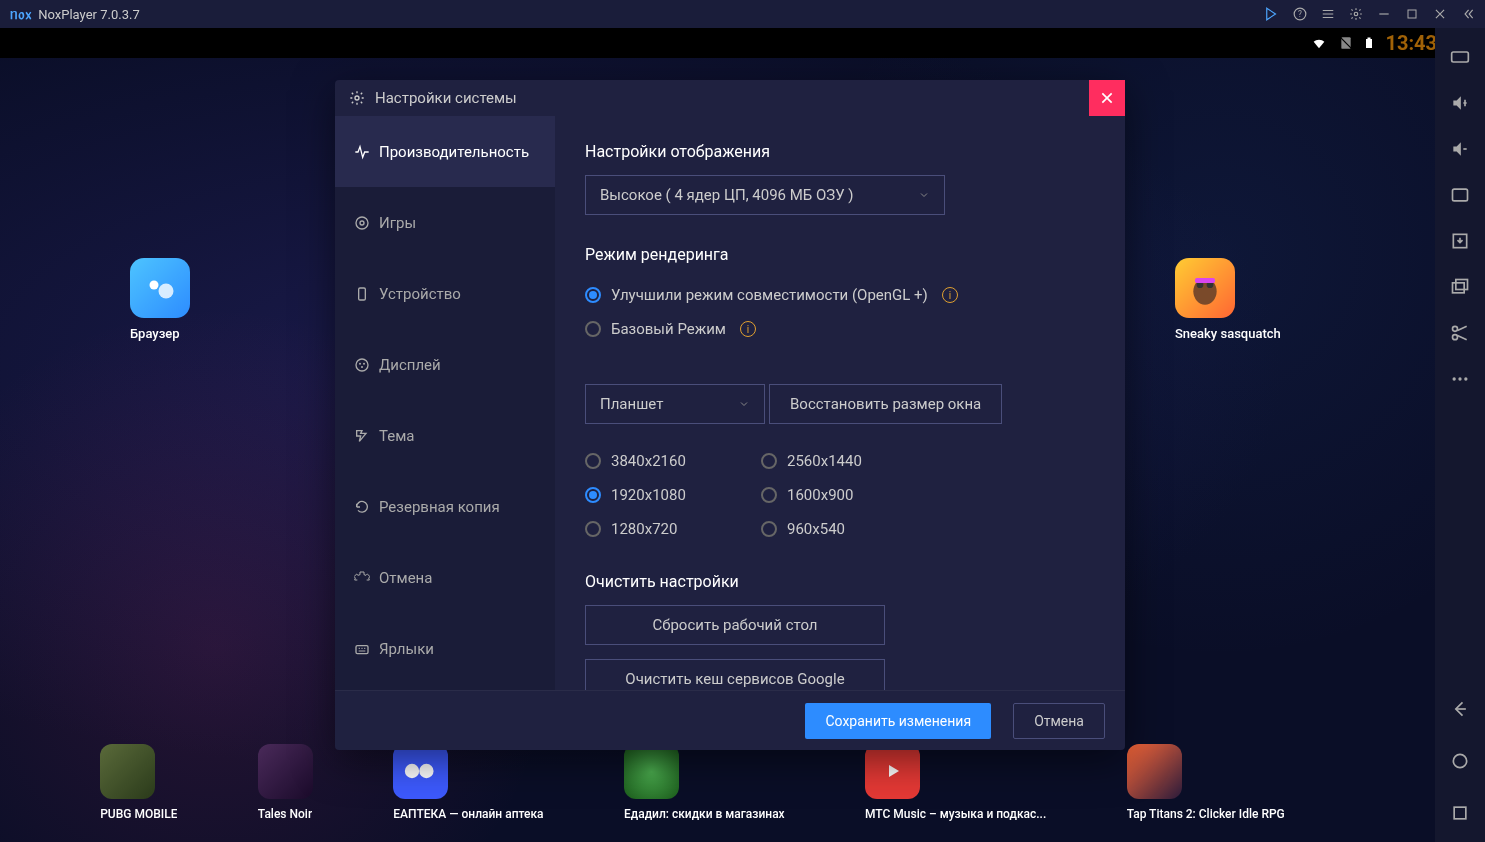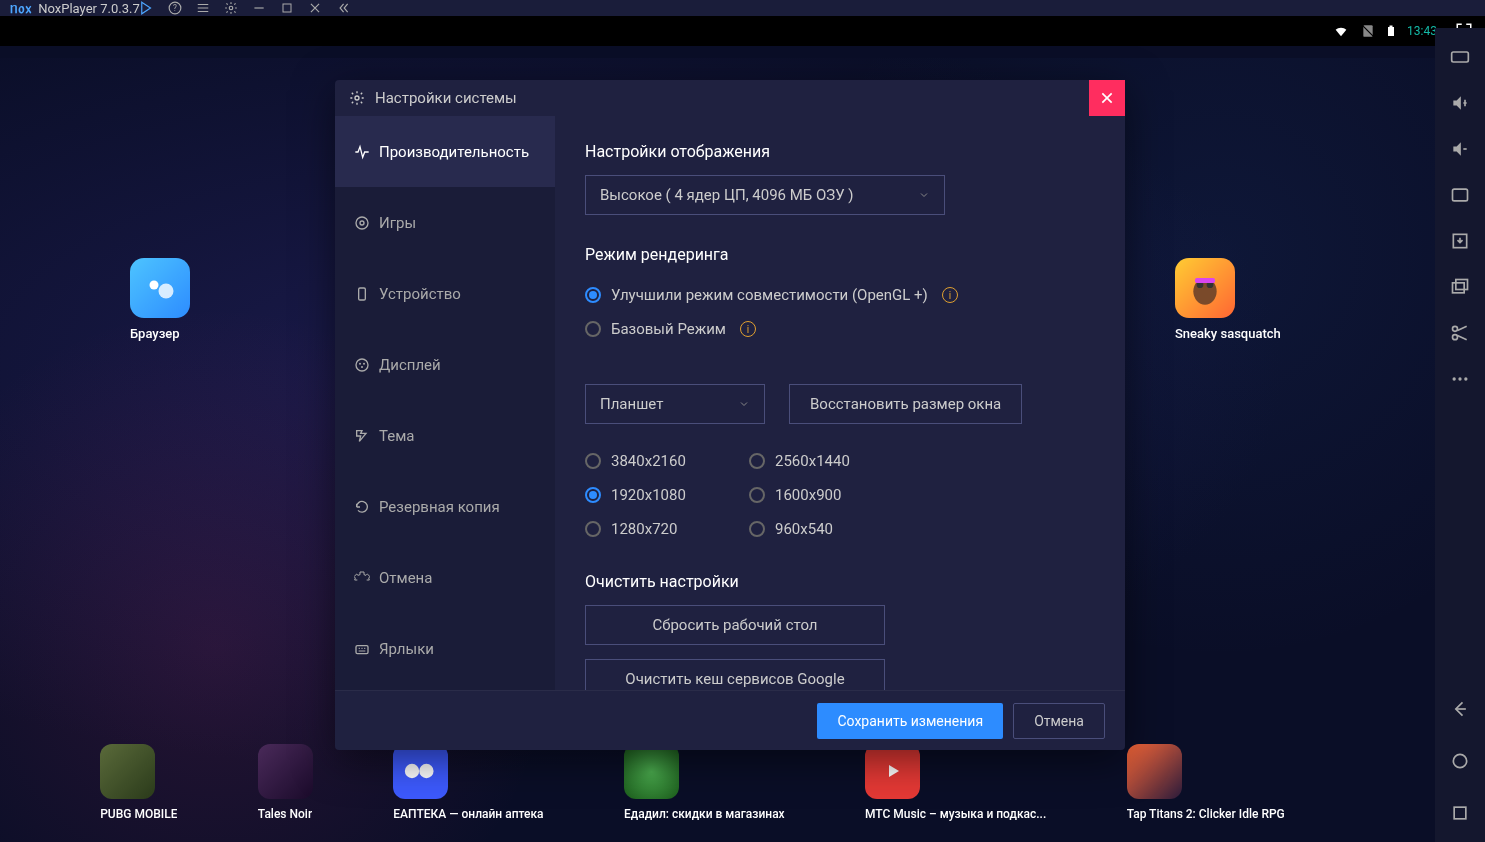--- a/index.html
+++ b/index.html
@@ -1,24 +1,24 @@
 <!DOCTYPE html>
 <html><head>
 <meta charset="utf-8">
 <style>
 *{margin:0;padding:0;box-sizing:border-box;font-family:-apple-system,BlinkMacSystemFont,"Segoe UI",Roboto,sans-serif}
 body{background:#0a0e27;width:1485px;height:842px;overflow:hidden;position:relative;color:#fff}
-.titlebar{height:16px;background:#1a1d3a;display:flex;align-items:center;padding:0 10px;}
+.titlebar{height:28px;background:#1a1d3a;display:flex;align-items:center;padding:0 10px;justify-content:space-between}
 .tb-left{display:flex;align-items:center;gap:6px}
 .nox-logo{color:#4da6ff;font-weight:bold;font-size:14px;letter-spacing:1px}
 .tb-title{color:#ccc;font-size:13px}
 .tb-right{display:flex;align-items:center;gap:14px}
 .tb-icon{width:14px;height:14px;cursor:pointer;display:flex;align-items:center;justify-content:center;color:#aaa}
 .statusbar{height:30px;background:#000;display:flex;align-items:center;justify-content:flex-end;padding:0 12px;gap:10px}
-.sb-time{color:#14b8a6;font-size:12px;font-weight:400}
+.sb-time{color:#a16207;font-size:20px;font-weight:700}
 .sb-icon{color:#fff}
 .desktop{position:absolute;top:58px;left:0;right:50px;bottom:0;background:radial-gradient(ellipse at 30% 40%,#1a1a4a 0%,#0a0e27 60%)}
 .desktop::before{content:"";position:absolute;inset:0;background:radial-gradient(circle at 15% 75%,rgba(200,50,120,0.15) 0%,transparent 25%),radial-gradient(circle at 85% 25%,rgba(50,100,200,0.1) 0%,transparent 30%)}
 .app-icon{position:absolute;display:flex;flex-direction:column;align-items:flex-start;width:110px;cursor:pointer}
 .app-icon .ico{width:60px;height:60px;border-radius:14px;margin-bottom:8px;display:flex;align-items:center;justify-content:center}
 .app-icon .lbl{color:#fff;font-size:13px;text-align:center;font-weight:500;max-width:200px}
 .dock{position:absolute;bottom:0;left:0;right:50px;height:120px;display:flex;align-items:center;justify-content:space-around;padding:0 60px}
 .dock .app-icon{position:static;width:auto;max-width:220px}
 .dock .app-icon .ico{width:55px;height:55px;border-radius:12px}
 .dock .app-icon .lbl{font-size:12px;white-space:nowrap;overflow:hidden;text-overflow:ellipsis;max-width:200px}
@@ -36,24 +36,24 @@
 .ms-item .ms-icon{width:18px;height:18px;display:flex;align-items:center;justify-content:center}
 .modal-content{flex:1;padding:26px 30px;overflow-y:auto;color:#ccc}
 .section-label{color:#fff;font-size:16px;margin-bottom:14px}
 .dropdown{height:40px;border:1px solid #4a4e7a;background:transparent;color:#ccc;display:flex;align-items:center;justify-content:space-between;padding:0 14px;cursor:pointer;font-size:15px}
 .dropdown .chev{color:#888}
 .radio-row{display:flex;align-items:center;gap:10px;height:34px;cursor:pointer;color:#ccc;font-size:15px}
 .radio{width:16px;height:16px;border:2px solid #666;border-radius:50%;display:flex;align-items:center;justify-content:center}
 .radio.checked{border-color:#2d8cff}
 .radio.checked::after{content:"";width:8px;height:8px;background:#2d8cff;border-radius:50%}
 .info-icon{width:16px;height:16px;border:1px solid #e0a030;border-radius:50%;color:#e0a030;display:flex;align-items:center;justify-content:center;font-size:10px;margin-left:4px}
-.res-row{display:flex;gap:24px;margin-bottom:20px}
+.res-row{display:flex;gap:4px;margin-bottom:20px}
 .btn-outline{height:40px;border:1px solid #4a4e7a;background:transparent;color:#ccc;display:flex;align-items:center;justify-content:center;padding:0 20px;cursor:pointer;font-size:15px}
-.res-grid{display:grid;grid-template-columns:160px 160px;gap:0 4px}
-.modal-footer{height:60px;display:flex;align-items:center;justify-content:flex-end;gap:10px;padding:0 20px;border-top:1px solid rgba(255,255,255,0.05)}
+.res-grid{display:grid;grid-template-columns:160px 160px;gap:0 16px}
+.modal-footer{height:60px;display:flex;align-items:center;justify-content:flex-end;gap:22px;padding:0 20px;border-top:1px solid rgba(255,255,255,0.05)}
 .btn-primary{height:36px;background:#2d8cff;color:#fff;border:none;padding:0 20px;cursor:pointer;font-size:14px;border-radius:2px}
 .btn-secondary{height:36px;background:transparent;border:1px solid #4a4e7a;color:#ccc;padding:0 20px;cursor:pointer;font-size:14px;border-radius:2px}
 svg{display:block}
 </style>
 </head>
 <body>
 
 <div class="titlebar">
   <div class="tb-left">
     <span class="nox-logo">ᥒ᥆᥊</span>

